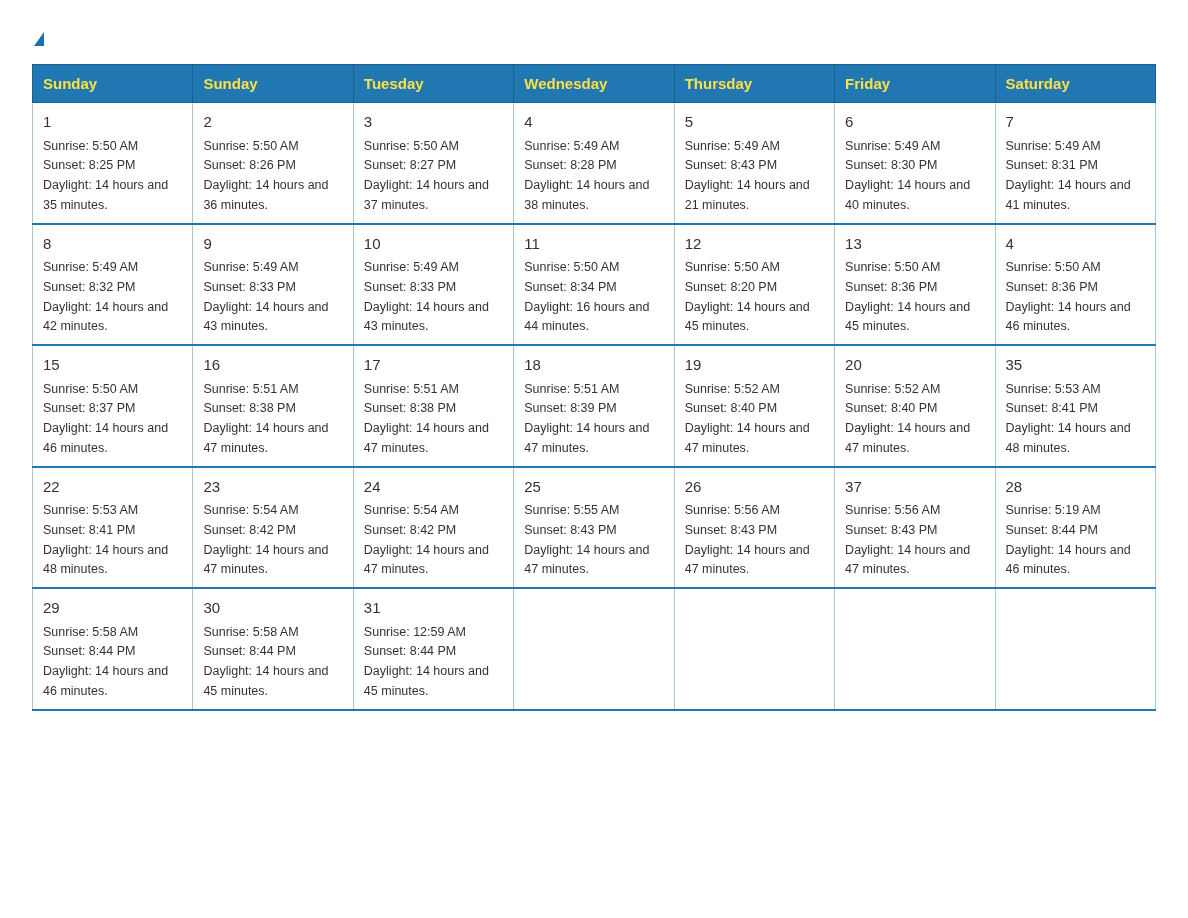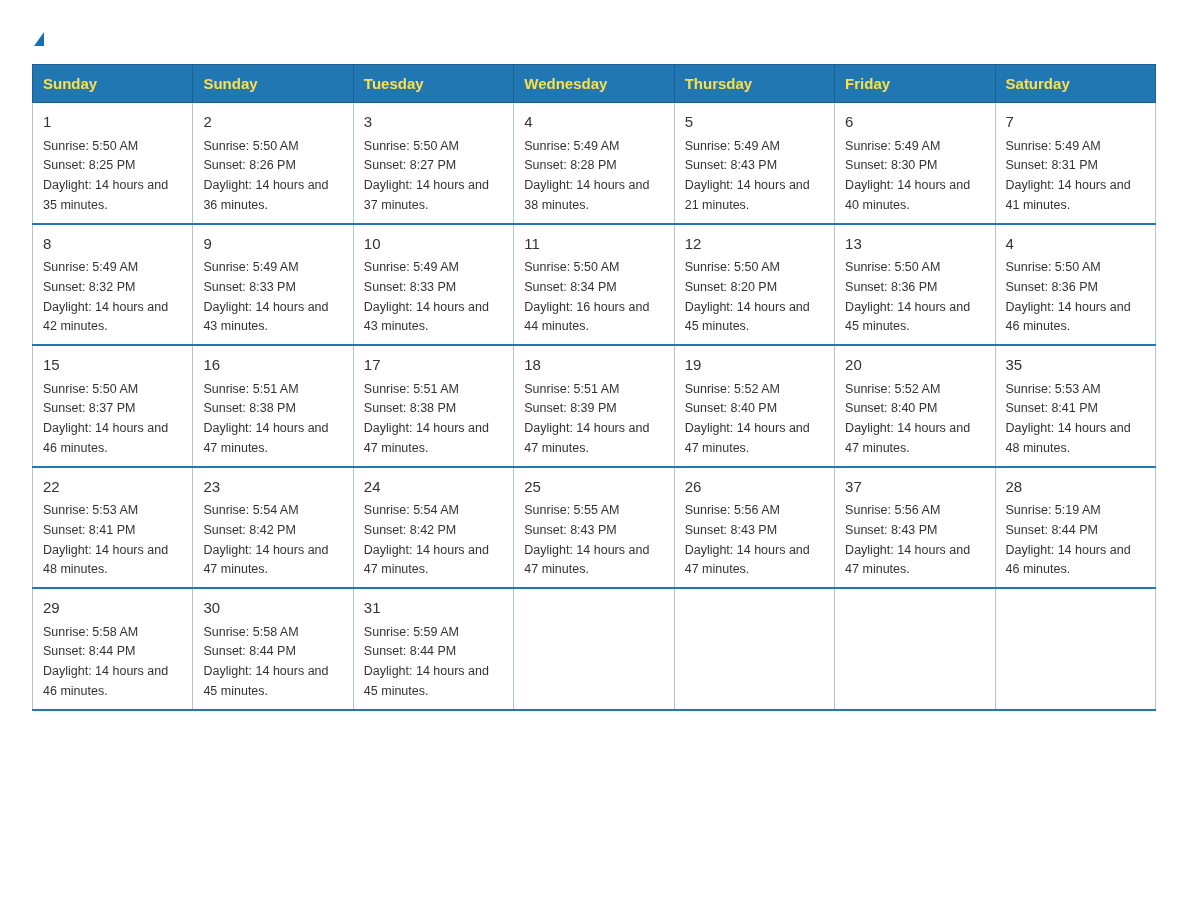--- a/index.html
+++ b/index.html
@@ -163,20 +163,20 @@
         <td><span class="day-num">23</span><span class="day-info">Sunrise: 5:54 AM</span><br><span class="day-info">Sunset: 8:42 PM</span><br><span class="day-info">Daylight: 14 hours and 47 minutes.</span></td>
         <td><span class="day-num">24</span><span class="day-info">Sunrise: 5:54 AM</span><br><span class="day-info">Sunset: 8:42 PM</span><br><span class="day-info">Daylight: 14 hours and 47 minutes.</span></td>
         <td><span class="day-num">25</span><span class="day-info">Sunrise: 5:55 AM</span><br><span class="day-info">Sunset: 8:43 PM</span><br><span class="day-info">Daylight: 14 hours and 47 minutes.</span></td>
         <td><span class="day-num">26</span><span class="day-info">Sunrise: 5:56 AM</span><br><span class="day-info">Sunset: 8:43 PM</span><br><span class="day-info">Daylight: 14 hours and 47 minutes.</span></td>
         <td><span class="day-num">37</span><span class="day-info">Sunrise: 5:56 AM</span><br><span class="day-info">Sunset: 8:43 PM</span><br><span class="day-info">Daylight: 14 hours and 47 minutes.</span></td>
         <td><span class="day-num">28</span><span class="day-info">Sunrise: 5:19 AM</span><br><span class="day-info">Sunset: 8:44 PM</span><br><span class="day-info">Daylight: 14 hours and 46 minutes.</span></td>
       </tr>
       <tr>
         <td><span class="day-num">29</span><span class="day-info">Sunrise: 5:58 AM</span><br><span class="day-info">Sunset: 8:44 PM</span><br><span class="day-info">Daylight: 14 hours and 46 minutes.</span></td>
         <td><span class="day-num">30</span><span class="day-info">Sunrise: 5:58 AM</span><br><span class="day-info">Sunset: 8:44 PM</span><br><span class="day-info">Daylight: 14 hours and 45 minutes.</span></td>
-        <td><span class="day-num">31</span><span class="day-info">Sunrise: 5:59 AM</span><br><span class="day-info">Sunset: 8:44 PM</span><br><span class="day-info">Daylight: 14 hours and 45 minutes.</span></td>
+        <td><span class="day-num">31</span><span class="day-info">Sunrise: 12:59 AM</span><br><span class="day-info">Sunset: 8:44 PM</span><br><span class="day-info">Daylight: 14 hours and 45 minutes.</span></td>
         <td class="empty"></td>
         <td class="empty"></td>
         <td class="empty"></td>
         <td class="empty"></td>
       </tr>
     </tbody>
 </table>
 
 </body></html>

